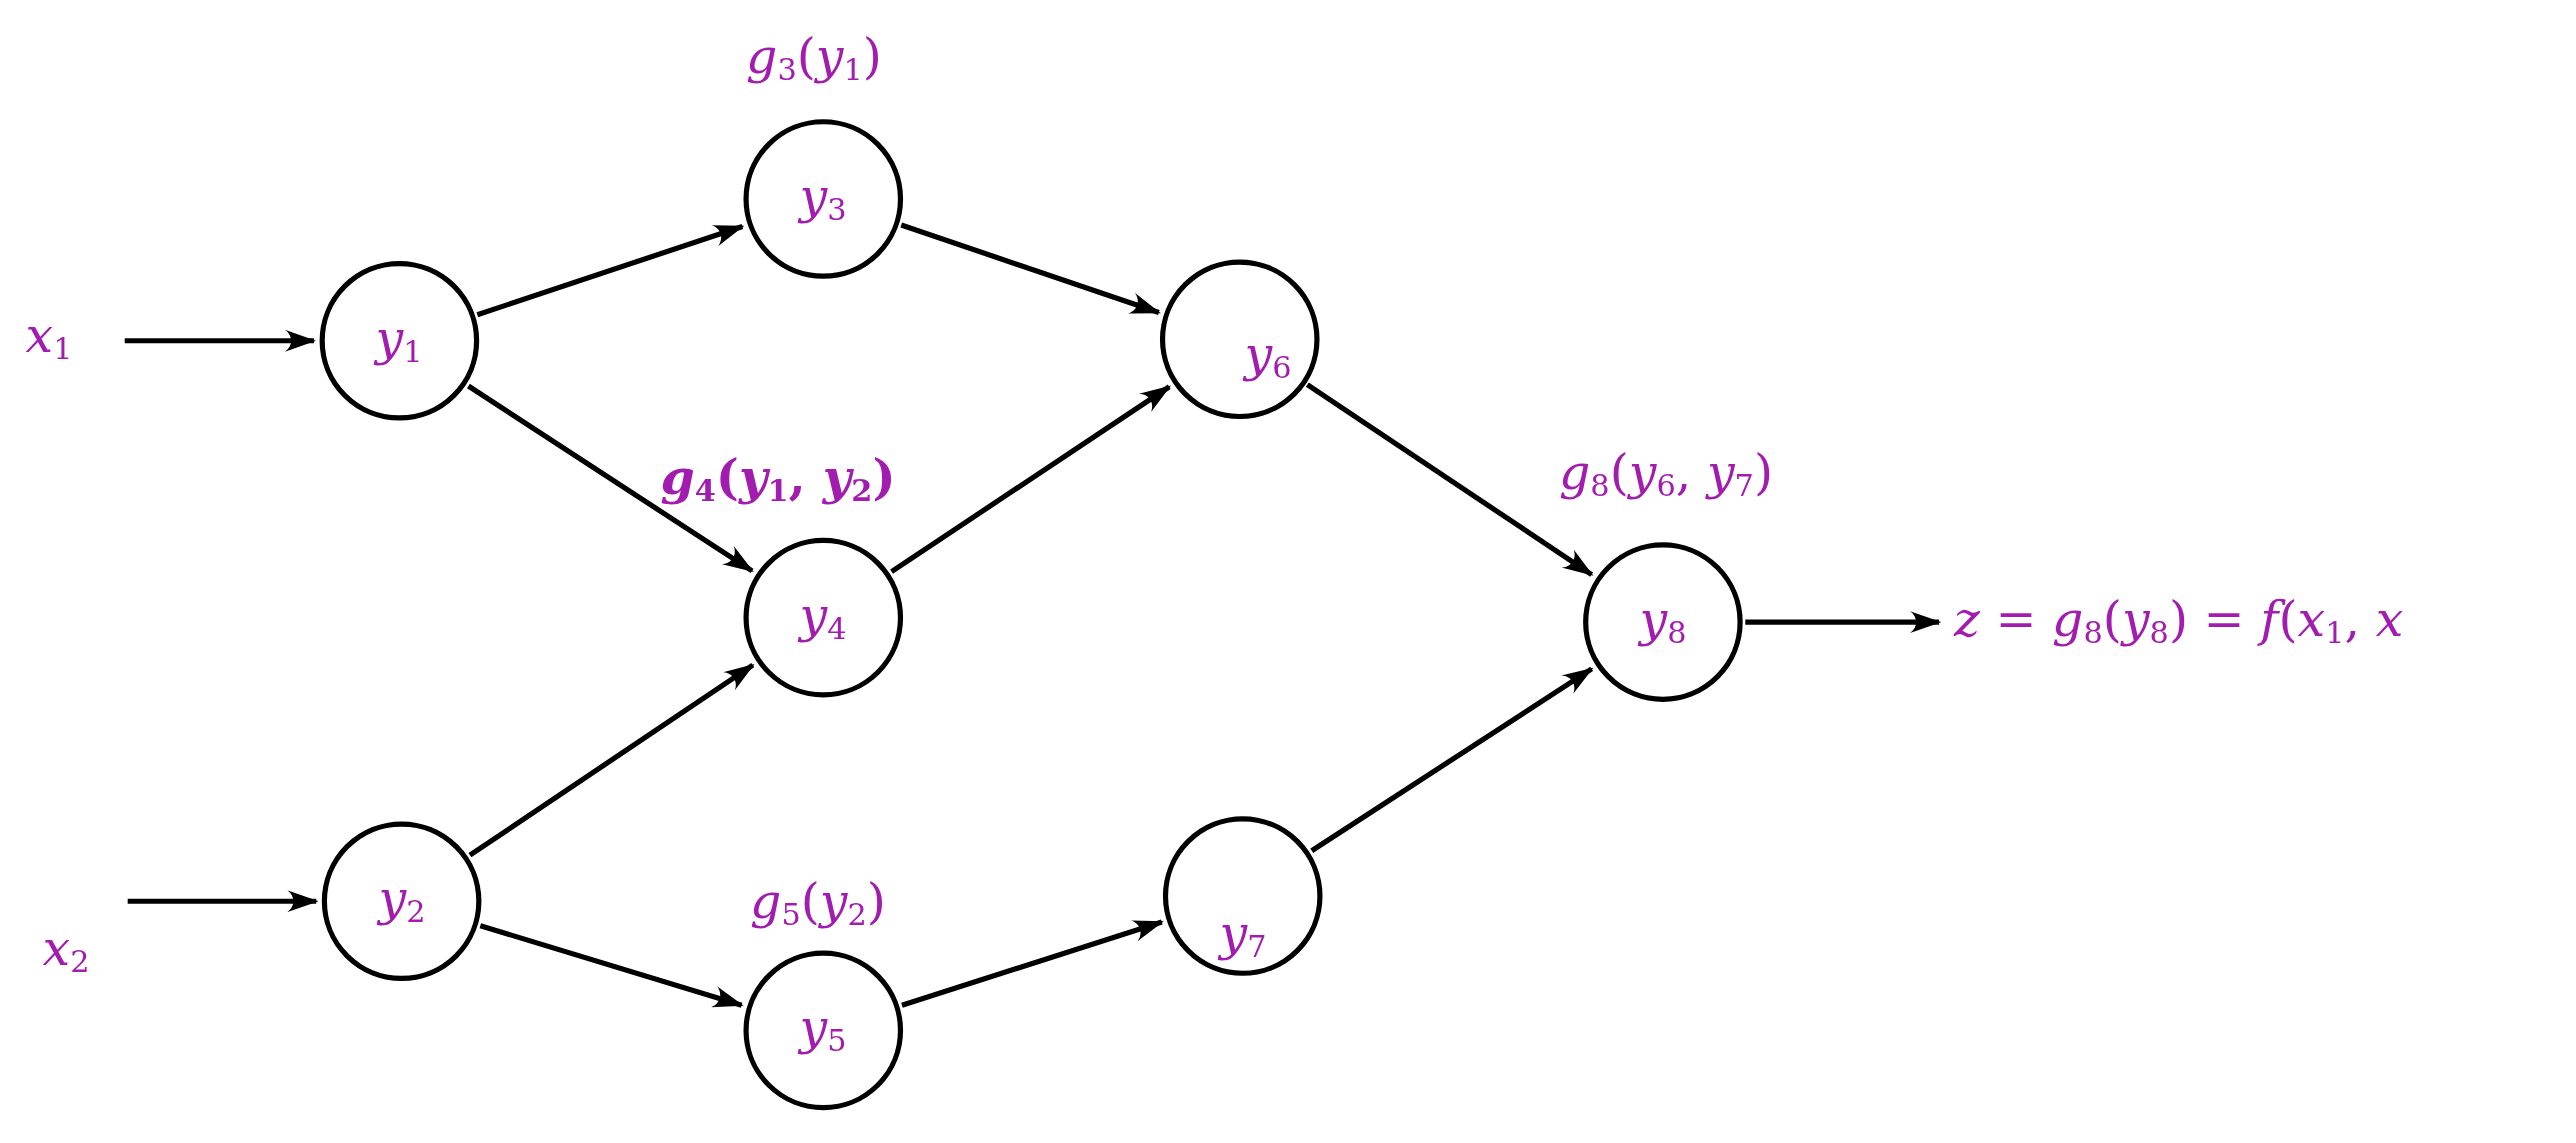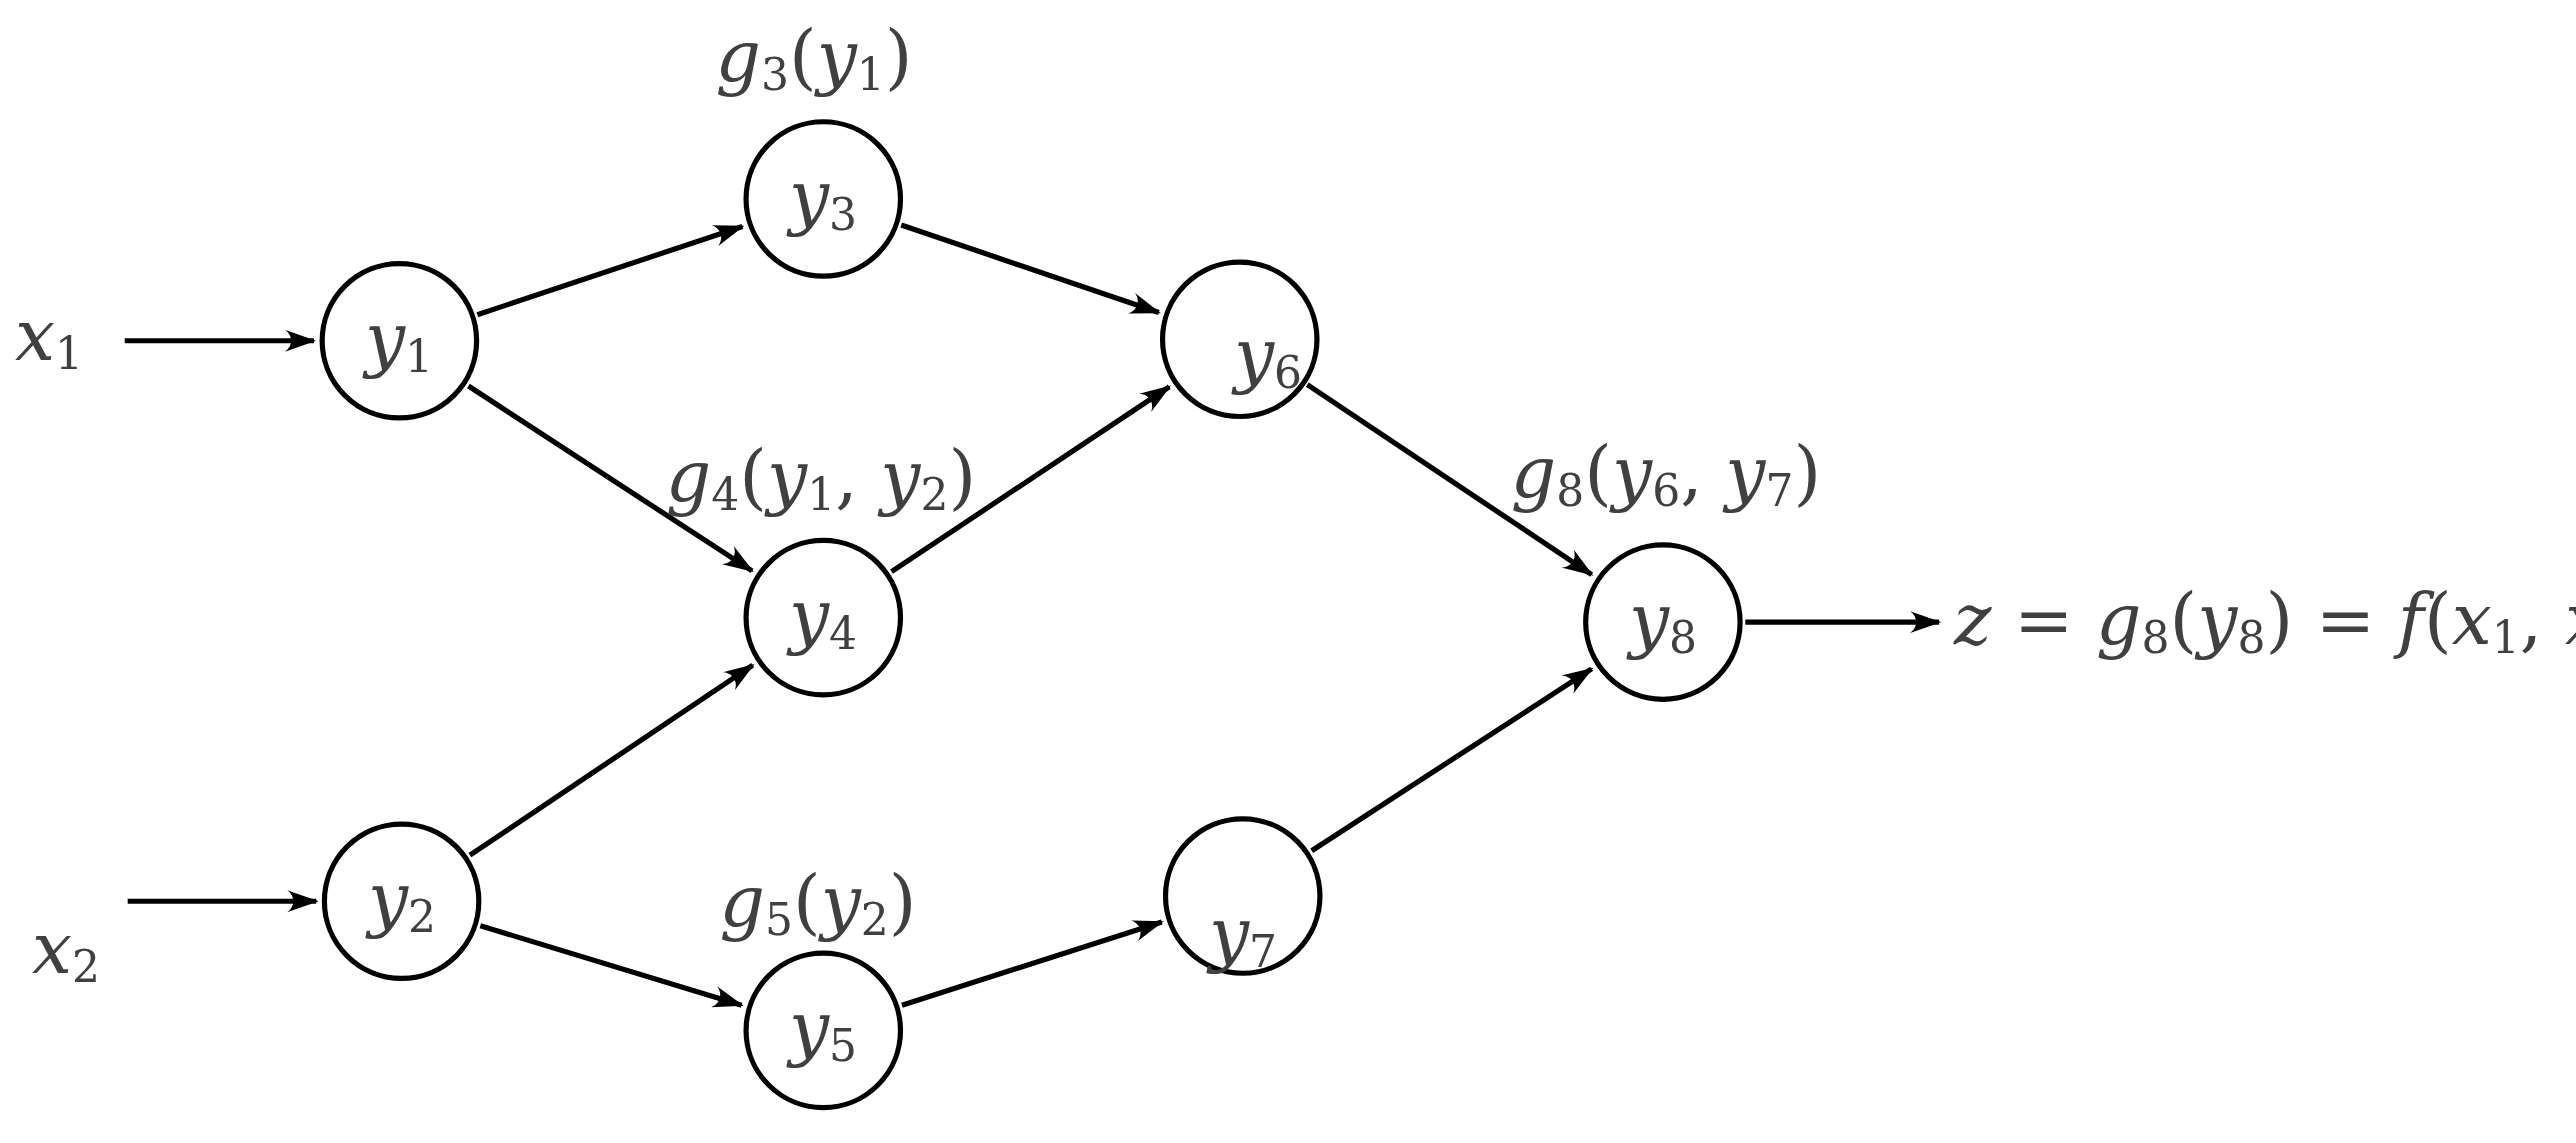--- a/index.html
+++ b/index.html
@@ -20,23 +20,23 @@
   }
   .labels-layer {
     position: absolute;
     left: 0; top: 0;
     width: 100%; height: 100%;
     pointer-events: none;
   }
   .math-label {
     position: absolute;
     transform: translate(-50%, -50%);
-    font-size: 71px;
+    font-size: 49px;
     line-height: 1;
-    color: #404040;
+    color: #a21caf;
     white-space: pre;
   }
   .math-label.align-left {
     transform: translateY(-50%);
   }
   .math-label .var { font-style: italic; }
   .math-label .op  { font-style: normal; }
   .math-label .sub {
     font-style: normal;
     font-size: 0.62em;
@@ -81,21 +81,21 @@
   <div class="labels-layer" id="labels-layer">
       <div class="math-label" style="left: 399px; top: 341px;"><span class="var">y</span><span class="sub">1</span></div>
       <div class="math-label" style="left: 402px; top: 901px;"><span class="var">y</span><span class="sub">2</span></div>
       <div class="math-label" style="left: 823px; top: 199px;"><span class="var">y</span><span class="sub">3</span></div>
       <div class="math-label" style="left: 823px; top: 618px;"><span class="var">y</span><span class="sub">4</span></div>
       <div class="math-label" style="left: 823px; top: 1030px; text-align: center;"><span class="var">y</span><span class="sub">5</span></div>
       <div class="math-label" style="left: 1240px; top: 357px; margin-left: 28px;"><span class="var">y</span><span class="sub">6</span></div>
       <div class="math-label" style="left: 1243px; top: 896px; margin-top: 40px;"><span class="var">y</span><span class="sub">7</span></div>
       <div class="math-label" style="left: 1663px; top: 622px;"><span class="var">y</span><span class="sub">8</span></div>
       <div class="math-label" style="left: 814px; top: 59px;"><span class="var">g</span><span class="sub">3</span><span class="op">(</span><span class="var">y</span><span class="sub">1</span><span class="op">)</span></div>
-      <div class="math-label" style="left: 821px; top: 479px;"><span class="var">g</span><span class="sub">4</span><span class="op">(</span><span class="var">y</span><span class="sub">1</span><span class="op">,</span><span class="op"> </span><span class="var">y</span><span class="sub">2</span><span class="op">)</span></div>
+      <div class="math-label" style="left: 778px; top: 479px; font-weight: bold;"><span class="var">g</span><span class="sub">4</span><span class="op">(</span><span class="var">y</span><span class="sub">1</span><span class="op">,</span><span class="op"> </span><span class="var">y</span><span class="sub">2</span><span class="op">)</span></div>
       <div class="math-label" style="left: 818px; top: 904px;"><span class="var">g</span><span class="sub">5</span><span class="op">(</span><span class="var">y</span><span class="sub">2</span><span class="op">)</span></div>
       <div class="math-label" style="left: 1666px; top: 475px; text-align: center;"><span class="var">g</span><span class="sub">8</span><span class="op">(</span><span class="var">y</span><span class="sub">6</span><span class="op">,</span><span class="op"> </span><span class="var">y</span><span class="sub">7</span><span class="op">)</span></div>
       <div class="math-label" style="left: 49px; top: 338px;"><span class="var">x</span><span class="sub">1</span></div>
       <div class="math-label" style="left: 66px; top: 903px; margin-top: 48px;"><span class="var">x</span><span class="sub">2</span></div>
       <div class="math-label align-left" style="left: 1954px; top: 622px;"><span class="var">z</span><span class="op"> </span><span class="op">=</span><span class="op"> </span><span class="var">g</span><span class="sub">8</span><span class="op">(</span><span class="var">y</span><span class="sub">8</span><span class="op">)</span><span class="op"> </span><span class="op">=</span><span class="op"> </span><span class="var">f</span><span class="op">(</span><span class="var">x</span><span class="sub">1</span><span class="op">,</span><span class="op"> </span><span class="var">x</span></div>
     </div>
 </div>
 
 
 </body></html>

